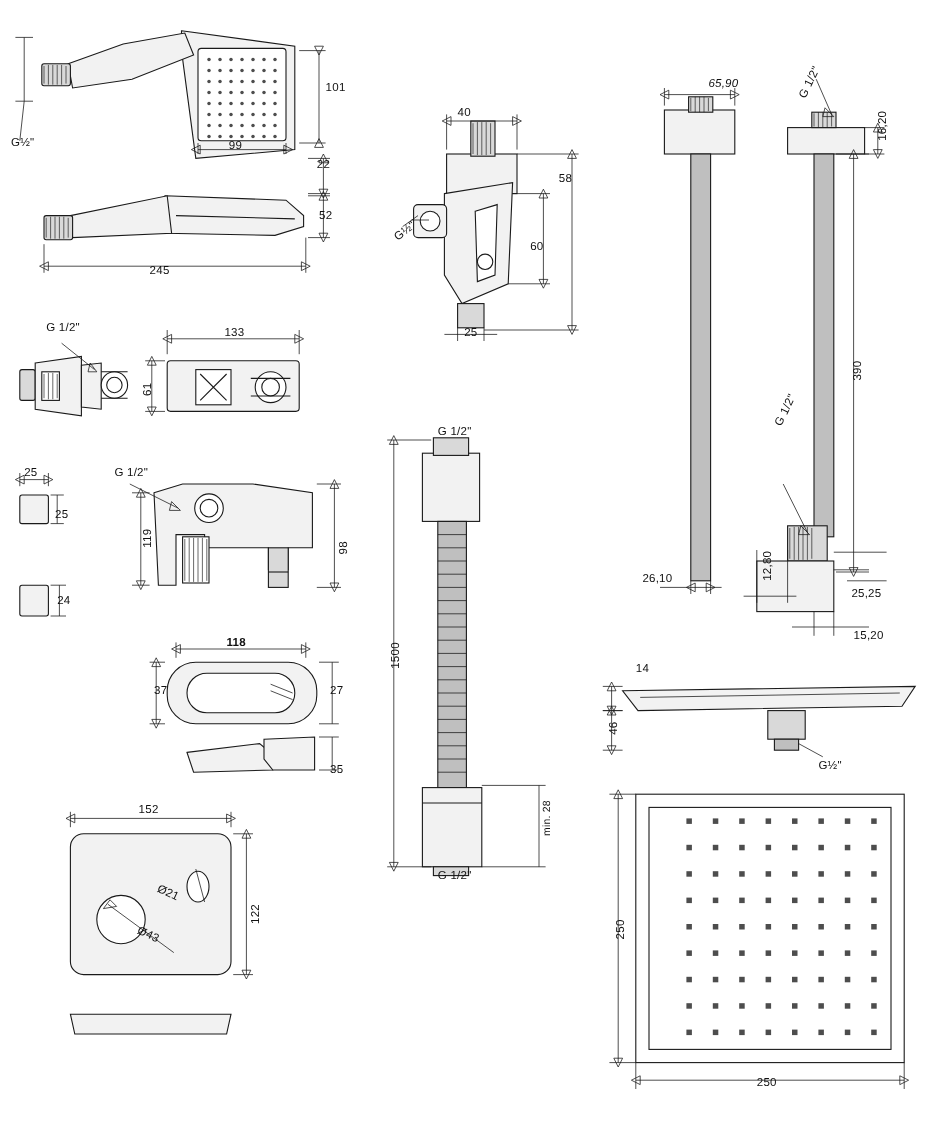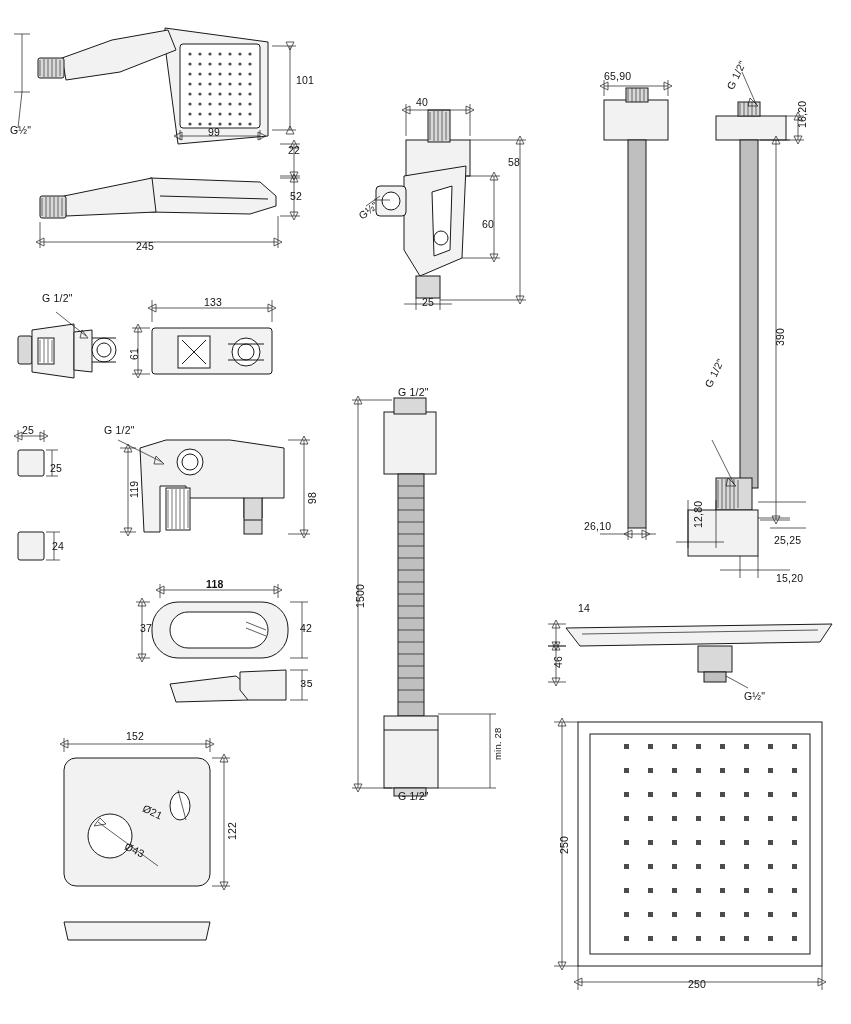--- a/index.html
+++ b/index.html
@@ -434,40 +434,40 @@
 
 <div class="lbl" style="left:104px;top:424px;">G 1/2"</div>
 <div class="lbl rot" style="left:128px;top:498px;transform:rotate(-90deg);">119</div>
 <div class="lbl rot" style="left:306px;top:504px;transform:rotate(-90deg);">98</div>
 <div class="lbl" style="left:22px;top:424px;">25</div>
 <div class="lbl" style="left:50px;top:462px;">25</div>
 <div class="lbl" style="left:52px;top:540px;">24</div>
 
 <div class="lbl" style="left:206px;top:578px;font-weight:bold;">118</div>
 <div class="lbl" style="left:140px;top:622px;">37</div>
-<div class="lbl" style="left:300px;top:622px;">42</div>
-<div class="lbl" style="left:300px;top:678px;font-family:Liberation Mono, monospace;">35</div>
+<div class="lbl" style="left:300px;top:622px;">27</div>
+<div class="lbl" style="left:300px;top:694px;">35</div>
 
 <div class="lbl" style="left:126px;top:730px;">152</div>
 <div class="lbl rot" style="left:226px;top:840px;transform:rotate(-90deg);">122</div>
 <div class="lbl rot" style="left:146px;top:802px;transform:rotate(25deg);">Ø21</div>
 <div class="lbl rot" style="left:128px;top:840px;transform:rotate(25deg);">Ø43</div>
 
 <div class="lbl" style="left:416px;top:96px;">40</div>
 <div class="lbl" style="left:508px;top:156px;">58</div>
 <div class="lbl" style="left:482px;top:218px;">60</div>
 <div class="lbl" style="left:422px;top:296px;">25</div>
 <div class="lbl rot" style="left:356px;top:212px;transform:rotate(-38deg);">G½"</div>
 
 <div class="lbl" style="left:398px;top:386px;">G 1/2"</div>
 <div class="lbl rot" style="left:354px;top:608px;transform:rotate(-90deg);">1500</div>
 <div class="lbl rot sm" style="left:492px;top:760px;transform:rotate(-90deg);">min. 28</div>
 <div class="lbl" style="left:398px;top:790px;">G 1/2"</div>
 
-<div class="lbl" style="left:604px;top:70px;">65,90</div>
+<div class="lbl" style="left:644px;top:70px;font-style:italic;">65,90</div>
 <div class="lbl" style="left:584px;top:520px;">26,10</div>
 
 <div class="lbl rot" style="left:724px;top:86px;transform:rotate(-64deg);">G 1/2"</div>
 <div class="lbl rot" style="left:796px;top:128px;transform:rotate(-90deg);">16,20</div>
 <div class="lbl rot" style="left:774px;top:346px;transform:rotate(-90deg);">390</div>
 <div class="lbl rot" style="left:702px;top:384px;transform:rotate(-64deg);">G 1/2"</div>
 <div class="lbl rot" style="left:692px;top:528px;transform:rotate(-90deg);">12,80</div>
 <div class="lbl" style="left:774px;top:534px;">25,25</div>
 <div class="lbl" style="left:776px;top:572px;text-align:center;">15,20</div>
 

